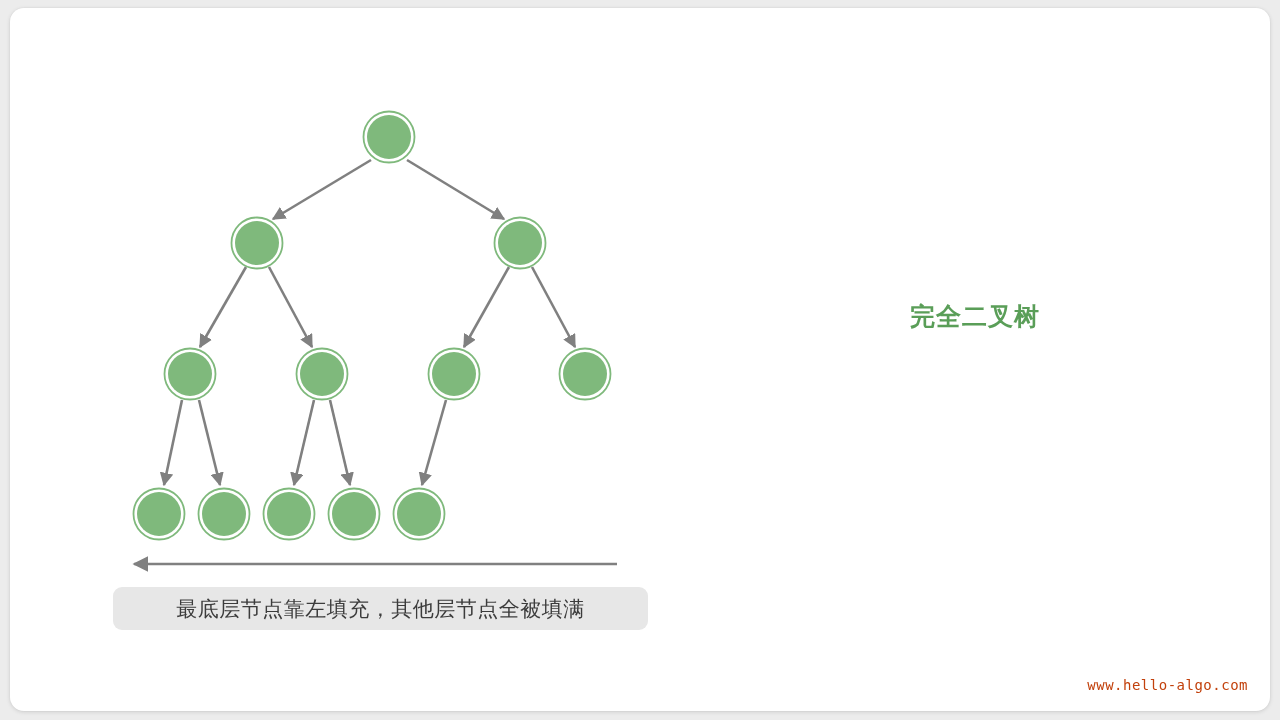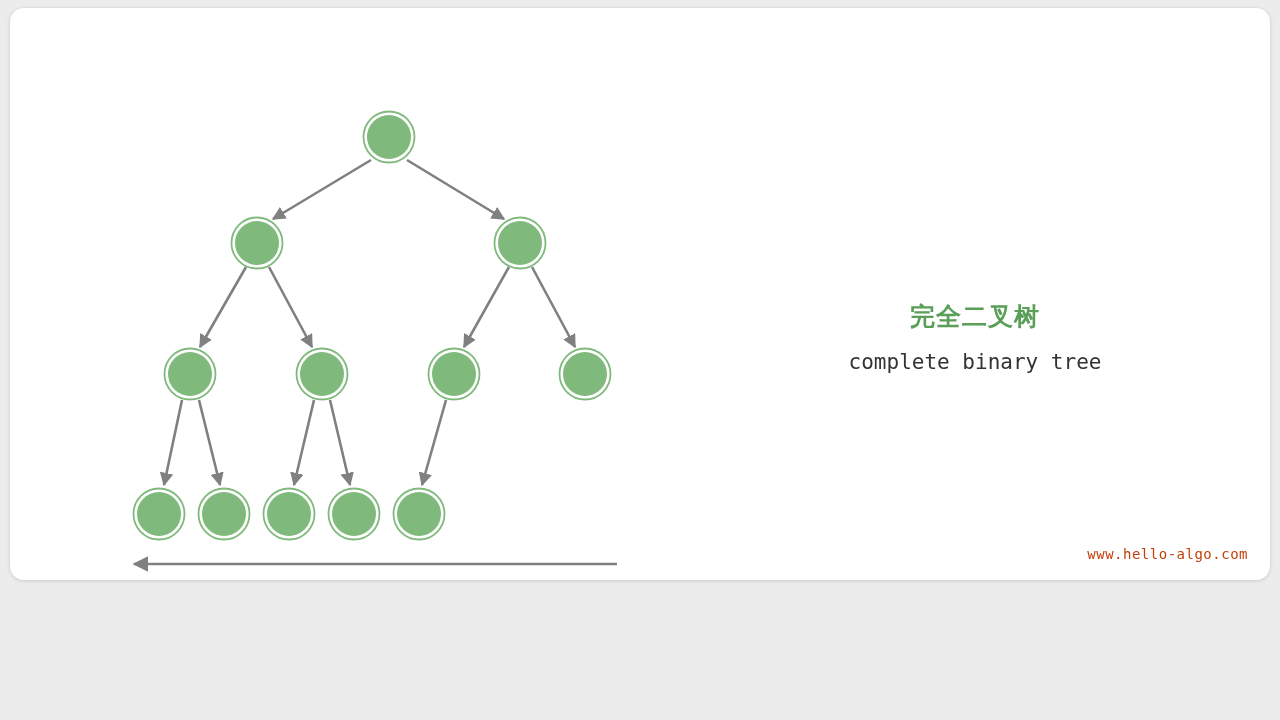--- a/index.html
+++ b/index.html
@@ -6,21 +6,21 @@
   html, body {
     margin: 0; padding: 0;
     width: 1280px; height: 720px;
     background: #ececec;
     font-family: "Liberation Sans", sans-serif;
     overflow: hidden;
   }
   #card {
     position: absolute;
     left: 10px; top: 8px;
-    width: 1260px; height: 572px;
+    width: 1260px; height: 703px;
     background: #ffffff;
     border-radius: 14px;
     box-shadow: 0 1px 4px rgba(0,0,0,0.13), 0 0 0 1px rgba(0,0,0,0.015);
   }
   #diagram { position: absolute; left: 0; top: 0; width: 1260px; height: 703px; }
   svg { display: block; }
 
   .label-block {
     position: absolute;
     text-align: center;
@@ -153,18 +153,20 @@
       </g>
     </g>
 
     <g>
       <line x1="607" y1="556" x2="124" y2="556" stroke="#808080" stroke-width="2.6" marker-end="url(#arrow-flat)"></line>
     </g>
   </svg>
 
   <div class="label-block" id="title-cn">完全二叉树</div>
 
-  <div class="label-block" id="title-en">complete binary tree</div>
 
+  <div id="caption-box">
+    <span id="caption-text">最底层节点靠左填充，其他层节点全被填满</span>
+  </div>
 
   <div id="watermark">www.hello-algo.com</div>
 
 </div>
 
 </body></html>

